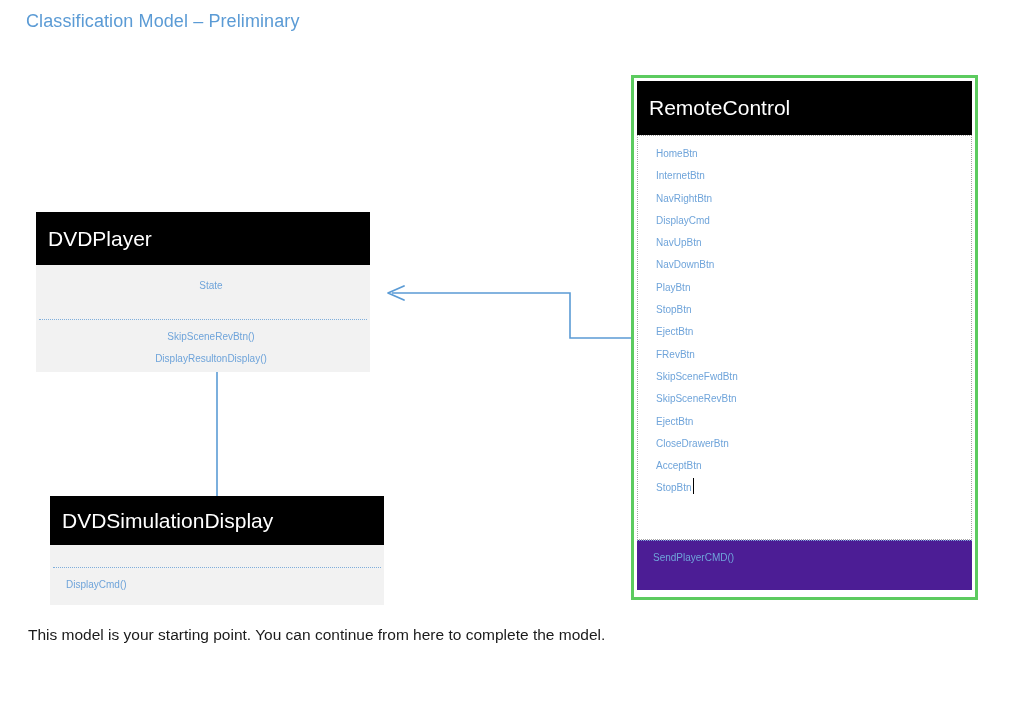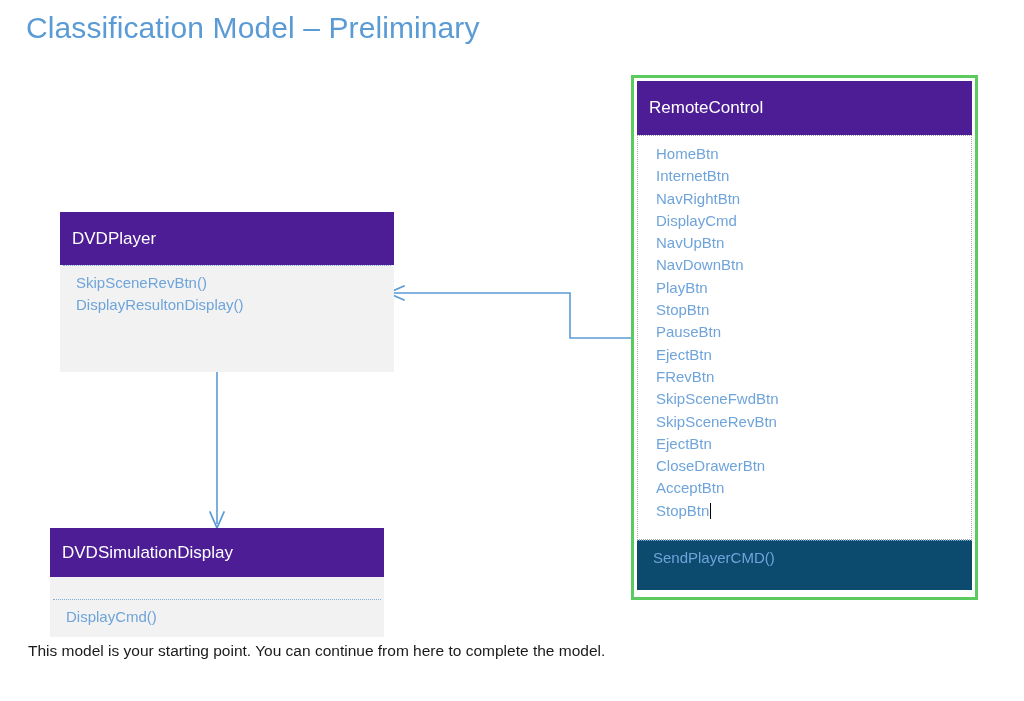--- a/index.html
+++ b/index.html
@@ -20,36 +20,36 @@
     position: absolute;
     inset: 0;
     background: #ffffff;
   }
 
   
   #slide-title {
     position: absolute;
     left: 26px;
     top: 11px;
-    font-size: 30px;
+    font-size: 18px;
     color: #5B9BD5;
     letter-spacing: 0.1px;
     white-space: nowrap;
   }
 
   
   .uml-class {
     position: absolute;
     box-sizing: border-box;
   }
   .uml-header {
     box-sizing: border-box;
-    background: #4c1d95;
+    background: #000000;
     color: #ffffff;
-    font-size: 17px;
+    font-size: 21px;
     display: flex;
     align-items: center;
     padding-left: 12px;
     white-space: nowrap;
   }
   .uml-body {
     box-sizing: border-box;
     background: #F2F2F2;
   }
   .uml-attrs {
@@ -59,42 +59,43 @@
   .uml-sep {
     height: 0;
     border-top: 1px dotted #7FAEDB;
     margin: 0 3px;
   }
   .uml-ops {
     box-sizing: border-box;
     padding: 6px 0 8px 16px;
   }
   .uml-line {
-    font-size: 15px;
+    font-size: 10px;
     color: #6FA4DA;
     line-height: 22.3px;
     white-space: nowrap;
   }
 
   
   #dvdplayer {
-    left: 60px;
+    left: 36px;
     top: 212px;
     width: 334px;
     height: 160px;
+    text-align: center;
   }
   #dvdplayer .uml-header { height: 53px; width: 100%; }
   #dvdplayer .uml-body   { height: 107px; width: 100%; }
   #dvdplayer .uml-attrs  { height: 54px; padding-top: 10px; }
   #dvdplayer .uml-sep    { margin-top: 0; }
 
   
   #dvdsim {
     left: 50px;
-    top: 528px;
+    top: 496px;
     width: 334px;
     height: 109px;
   }
   #dvdsim .uml-header { height: 49px; width: 100%; }
   #dvdsim .uml-body   { height: 60px; width: 100%; }
   #dvdsim .uml-attrs  { height: 22px; padding: 4px 0 0 16px; }
 
   
   #remotecontrol {
     left: 631px;
@@ -109,21 +110,21 @@
   #rc-attr-edit {
     box-sizing: border-box;
     background: #ffffff;
     border: 1px dotted #A6A6A6;
     height: 405px;
     padding: 7px 0 0 18px;
     position: relative;
   }
   #rc-ops {
     box-sizing: border-box;
-    background: #0c4a6e;
+    background: #4c1d95;
     height: 50px;
     padding: 6px 0 0 16px;
     border-top: 1px dotted #7FAEDB;
   }
   .text-caret {
     display: inline-block;
     width: 1px;
     height: 16px;
     background: #000000;
     vertical-align: -3px;
@@ -137,21 +138,21 @@
     top: 0;
     width: 1024px;
     height: 701px;
     pointer-events: none;
   }
 
   
   #caption {
     position: absolute;
     left: 28px;
-    top: 642px;
+    top: 626px;
     font-size: 15.5px;
     color: #1A1A1A;
     white-space: nowrap;
   }
 </style>
 </head>
 <body>
 
 <div id="slide">
 
@@ -166,20 +167,23 @@
 
     <g>
       <path d="M 217 372 L 217 524" fill="none" stroke="#5B9BD5" stroke-width="1.6"></path>
       <polyline points="210,512 217,528 224,512" fill="none" stroke="#5B9BD5" stroke-width="1.8" stroke-linecap="round" stroke-linejoin="round"></polyline>
     </g>
   </svg>
 
   <div class="uml-class" id="dvdplayer">
     <div class="uml-header">DVDPlayer</div>
     <div class="uml-body">
+      <div class="uml-attrs">
+        <div class="uml-line">State</div>
+      </div>
       <div class="uml-sep"></div>
       <div class="uml-ops">
         <div class="uml-line">SkipSceneRevBtn()</div>
         <div class="uml-line">DisplayResultonDisplay()</div>
       </div>
     </div>
   </div>
 
   <div class="uml-class" id="dvdsim">
     <div class="uml-header">DVDSimulationDisplay</div>
@@ -196,21 +200,20 @@
     <div class="uml-header">RemoteControl</div>
     <div id="rc-attr-edit">
       <div class="uml-line">HomeBtn</div>
       <div class="uml-line">InternetBtn</div>
       <div class="uml-line">NavRightBtn</div>
       <div class="uml-line">DisplayCmd</div>
       <div class="uml-line">NavUpBtn</div>
       <div class="uml-line">NavDownBtn</div>
       <div class="uml-line">PlayBtn</div>
       <div class="uml-line">StopBtn</div>
-      <div class="uml-line">PauseBtn</div>
       <div class="uml-line">EjectBtn</div>
       <div class="uml-line">FRevBtn</div>
       <div class="uml-line">SkipSceneFwdBtn</div>
       <div class="uml-line">SkipSceneRevBtn</div>
       <div class="uml-line">EjectBtn</div>
       <div class="uml-line">CloseDrawerBtn</div>
       <div class="uml-line">AcceptBtn</div>
       <div class="uml-line"><span>StopBtn</span><span class="text-caret"></span></div>
     </div>
     <div id="rc-ops">

